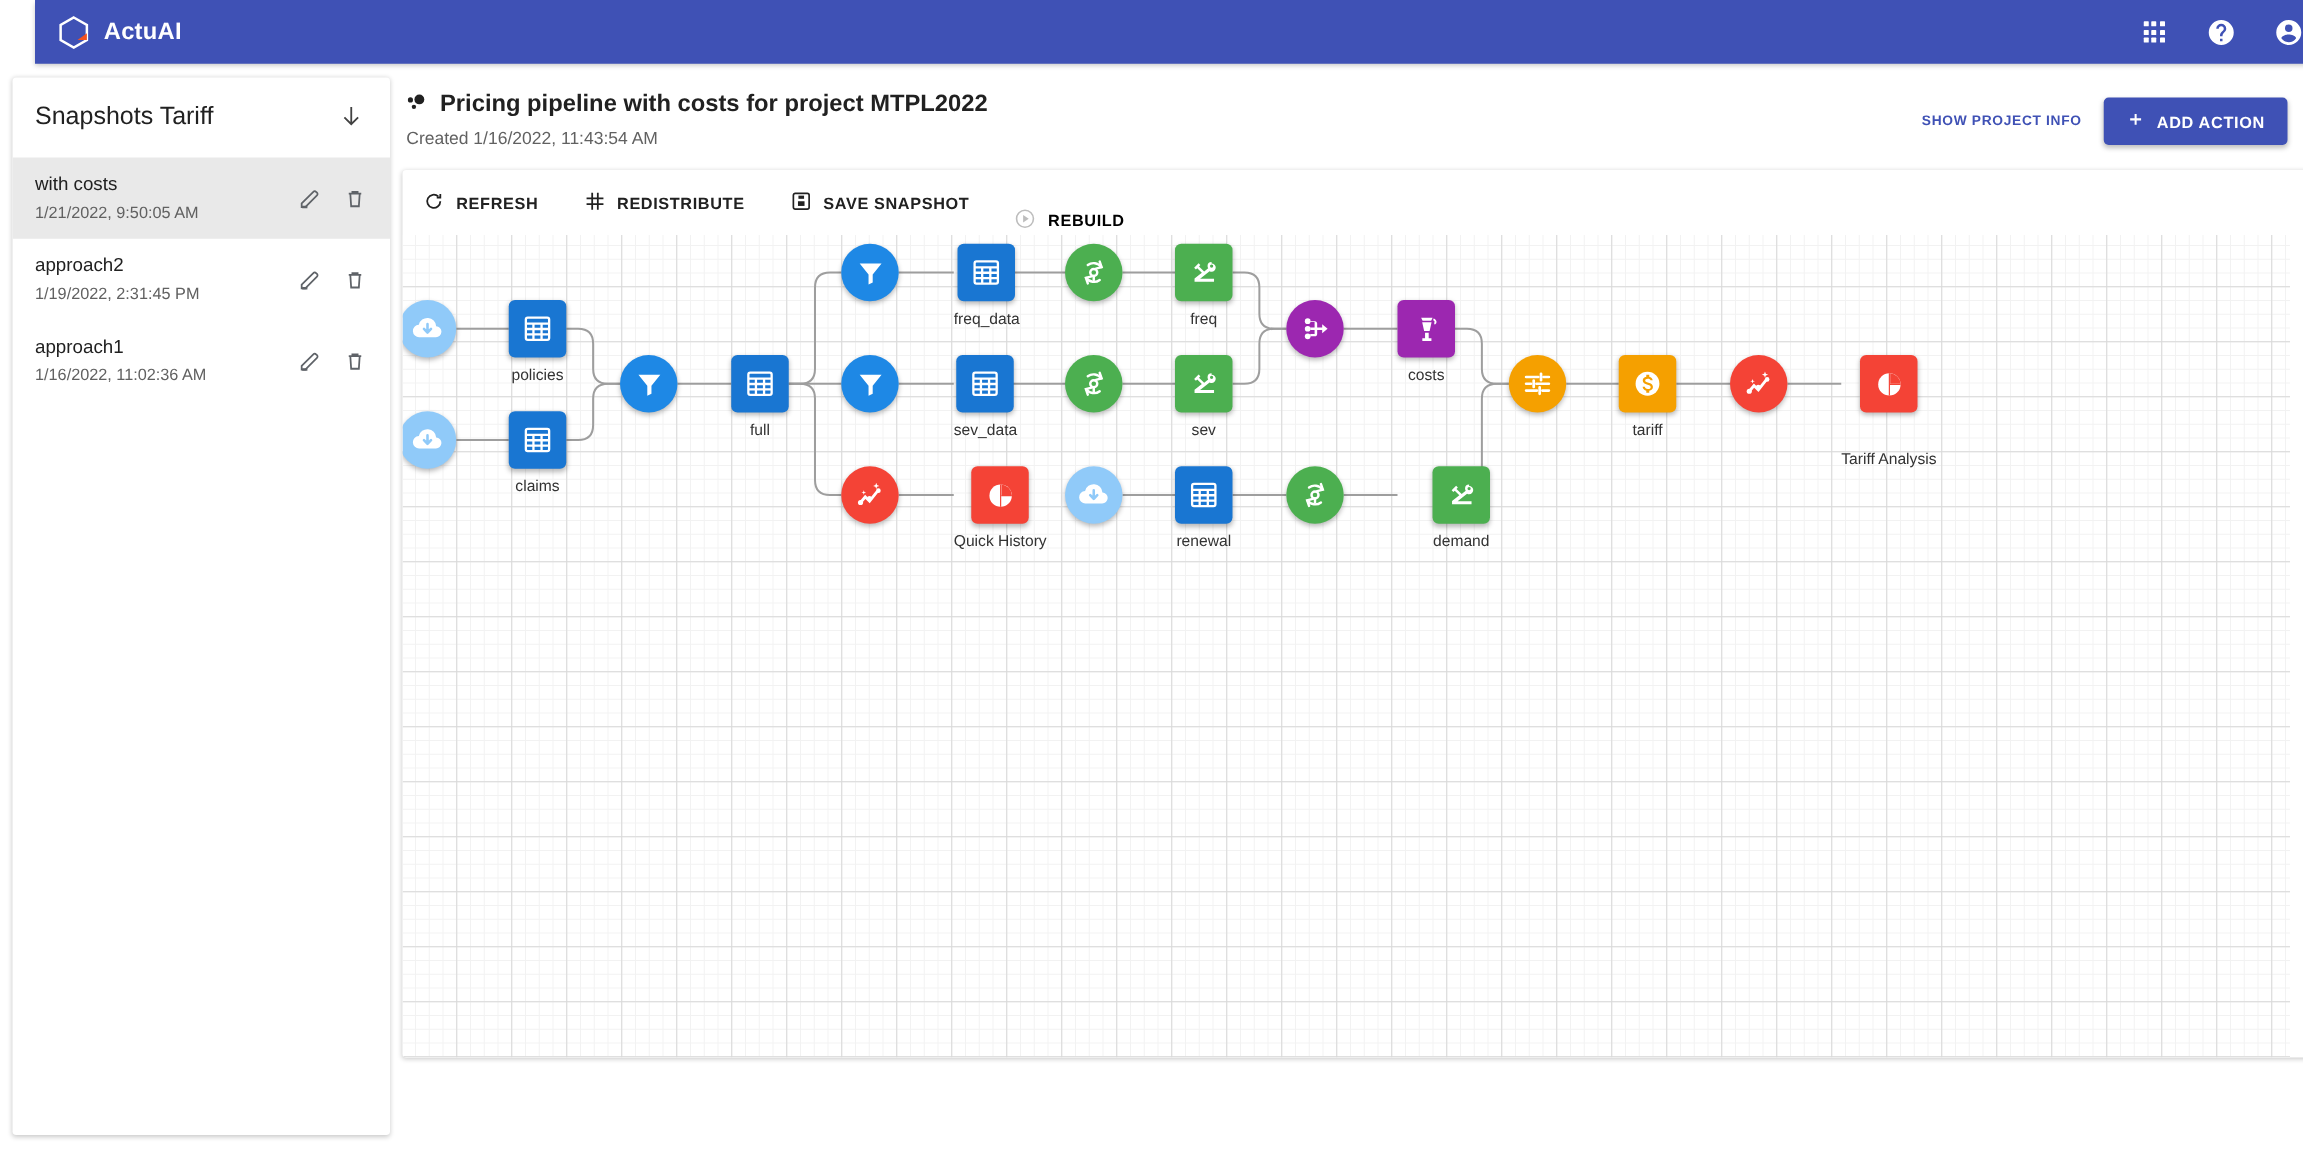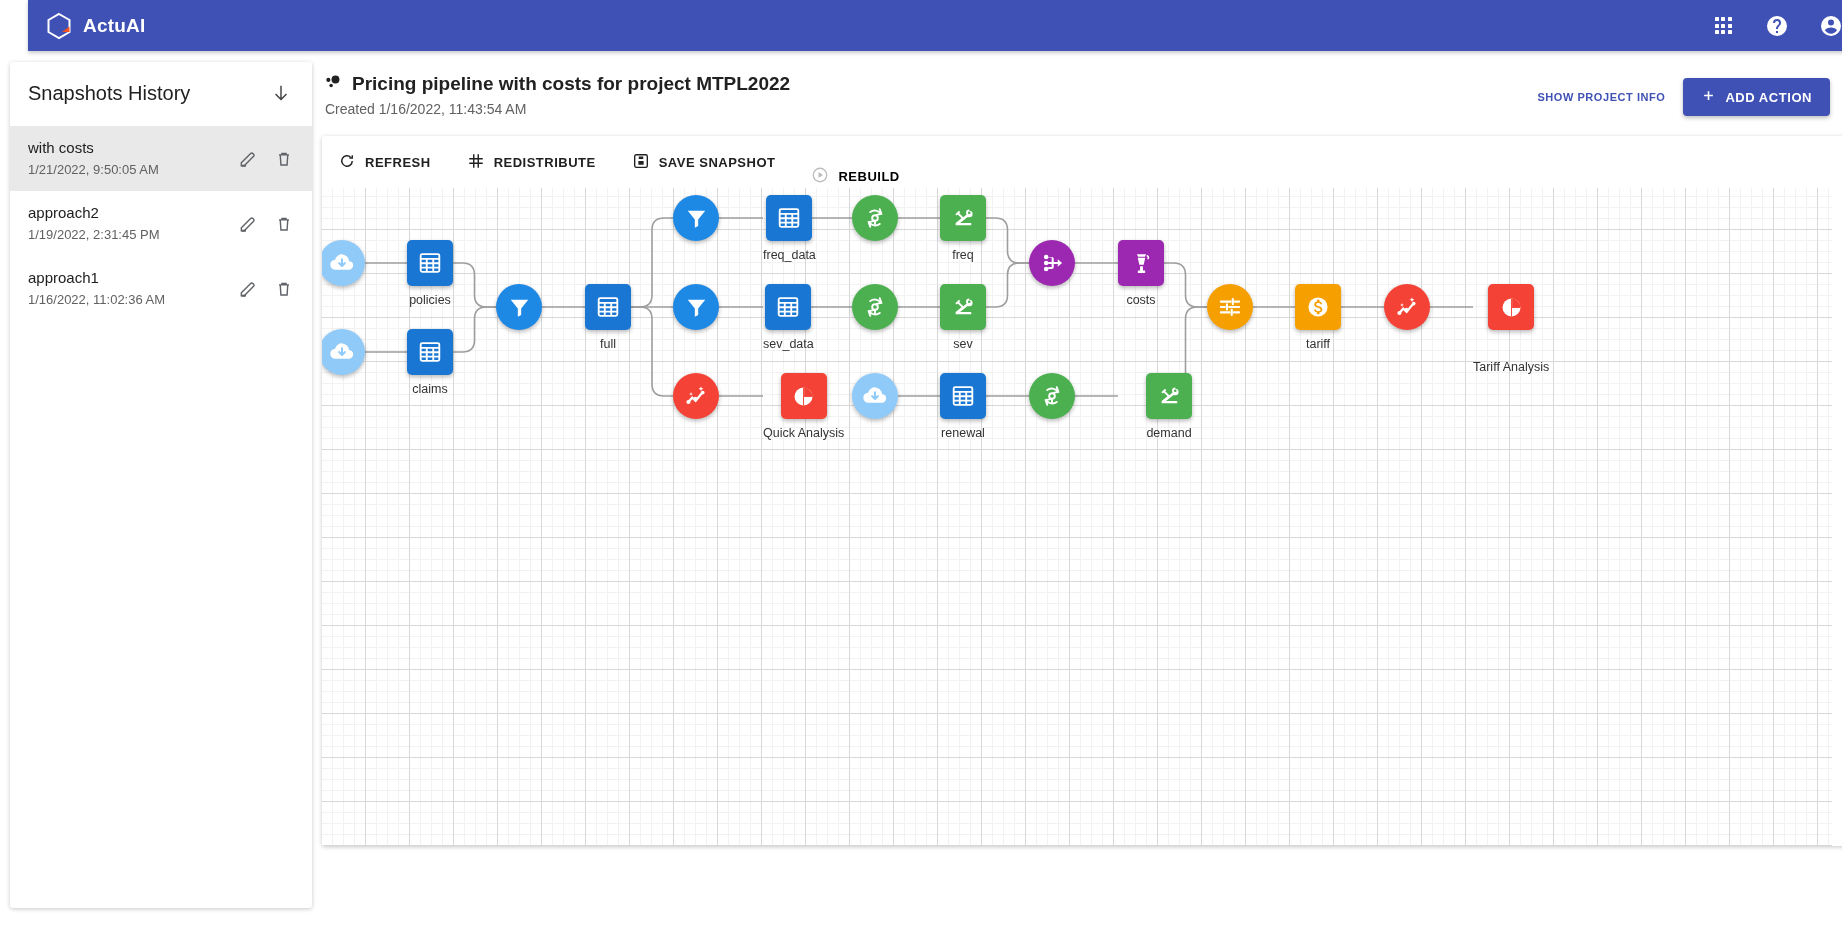--- a/index.html
+++ b/index.html
@@ -140,21 +140,21 @@
     <span class="appbar-icon">
       <svg width="24" height="24" viewBox="0 0 24 24" fill="#ffffff">
         <path d="M12 2a10 10 0 100 20 10 10 0 000-20zm0 3.5a3 3 0 110 6 3 3 0 010-6zm0 14.2a7.2 7.2 0 01-5.9-3.16c.03-1.96 3.94-3.04 5.9-3.04 1.95 0 5.87 1.08 5.9 3.04A7.2 7.2 0 0112 19.7z"></path>
       </svg>
     </span>
   </div>
 </div>
 
 <div class="sidebar">
   <div class="sb-head">
-    <span class="sb-title">Snapshots History</span>
+    <span class="sb-title">Snapshots Tariff</span>
     <span class="sb-collapse">
       <svg width="22" height="22" viewBox="0 0 24 24" fill="none" stroke="#424242" stroke-width="1.6">
         <path d="M12 4v15M6 13l6 6 6-6"></path>
       </svg>
     </span>
   </div>
   <div class="sb-list">
 
     <div class="snap-row active">
       <div>
@@ -467,21 +467,21 @@
                 <rect x="12" y="3.4" width="0.1" height="17.2" fill="none"></rect>
                 <path d="M12 12L12 3.4A8.6 8.6 0 0112 20.6z" fill="none"></path>
                 <path d="M12.6 3.45v8h8a8.6 8.6 0 00-8-8z" fill="currentColor"></path>
                 <g fill="none">
                   <path d="M12 3.4v17.2"></path>
                 </g>
                 <rect x="11.55" y="3.4" width="0.9" height="17.2" fill="#f44336"></rect>
                 <path d="M12.45 11.55h8.2v0.9h-8.2z" fill="#f44336"></path>
               </svg>
             </div>
-            <div class="label">Quick Analysis</div>
+            <div class="label">Quick History</div>
           </div>
           <div class="node circle" style="left: 530px; top: 185px;">
             <div class="shape" style="background: rgb(144, 202, 249);">
               <svg width="26" height="26" viewBox="0 0 24 24" fill="#fff">
                 <path d="M18.4 10.1A6.5 6.5 0 005.6 9 4.6 4.6 0 006 18.2h12.1a4.05 4.05 0 00.3-8.1z"></path>
                 <path d="M12 8.6v5.6M9.4 12.1L12 14.8l2.6-2.7" stroke="#90caf9" stroke-width="1.9" fill="none" stroke-linecap="round" stroke-linejoin="round"></path>
               </svg>
             </div>
           </div>
           <div class="node square" style="left: 618px; top: 185px;">

